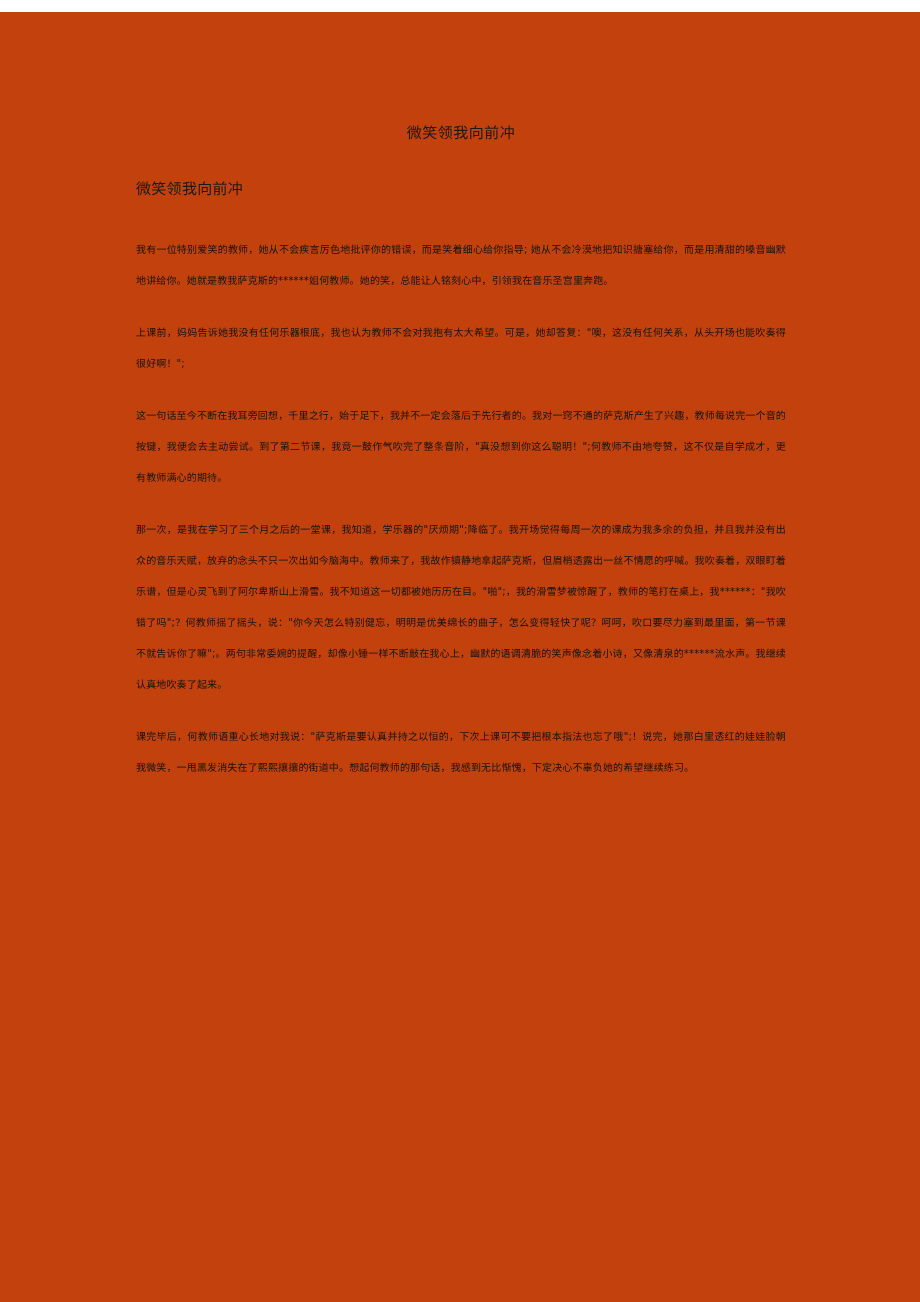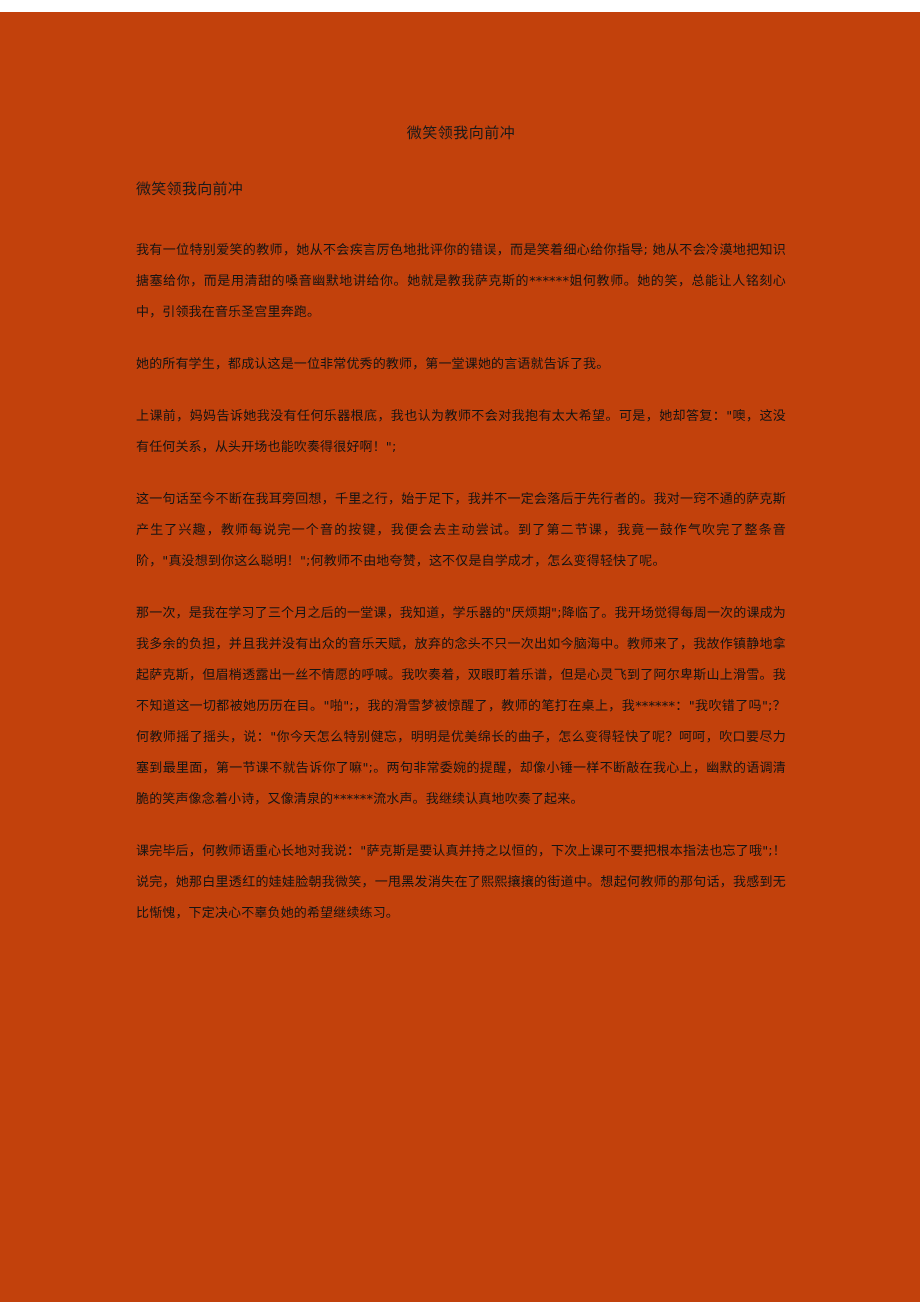--- a/index.html
+++ b/index.html
@@ -45,21 +45,21 @@
     font-size: 15px;
     line-height: 26px;
     color: #1a1a1a;
     margin: 0 0 32px 0;
     letter-spacing: 0.3px;
     font-weight: normal;
     text-align: left;
   }
 
   .doc-para {
-    font-size: 13px;
+    font-size: 10px;
     line-height: 31px;
     color: #141414;
     margin: 0 0 21px 0;
     text-align: justify;
     text-justify: inter-ideograph;
     letter-spacing: 0.15px;
     word-break: break-all;
   }
 
   .doc-para:last-child {
@@ -71,25 +71,24 @@
 
 <div class="page">
   <div class="doc-body">
 
     <h1 class="doc-title">微笑领我向前冲</h1>
 
     <p class="doc-heading">微笑领我向前冲</p>
 
     <p class="doc-para">我有一位特别爱笑的教师，她从不会疾言厉色地批评你的错误，而是笑着细心给你指导; 她从不会冷漠地把知识搪塞给你，而是用清甜的嗓音幽默地讲给你。她就是教我萨克斯的******姐何教师。她的笑，总能让人铭刻心中，引领我在音乐圣宫里奔跑。</p>
 
-    <p class="doc-para">她的所有学生，都成认这是一位非常优秀的教师，第一堂课她的言语就告诉了我。</p>
 
     <p class="doc-para">上课前，妈妈告诉她我没有任何乐器根底，我也认为教师不会对我抱有太大希望。可是，她却答复："噢，这没有任何关系，从头开场也能吹奏得很好啊！";</p>
 
-    <p class="doc-para">这一句话至今不断在我耳旁回想，千里之行，始于足下，我并不一定会落后于先行者的。我对一窍不通的萨克斯产生了兴趣，教师每说完一个音的按键，我便会去主动尝试。到了第二节课，我竟一鼓作气吹完了整条音阶，"真没想到你这么聪明！";何教师不由地夸赞，这不仅是自学成才，怎么变得轻快了呢。</p>
+    <p class="doc-para">这一句话至今不断在我耳旁回想，千里之行，始于足下，我并不一定会落后于先行者的。我对一窍不通的萨克斯产生了兴趣，教师每说完一个音的按键，我便会去主动尝试。到了第二节课，我竟一鼓作气吹完了整条音阶，"真没想到你这么聪明！";何教师不由地夸赞，这不仅是自学成才，更有教师满心的期待。</p>
 
 
     <p class="doc-para">那一次，是我在学习了三个月之后的一堂课，我知道，学乐器的"厌烦期";降临了。我开场觉得每周一次的课成为我多余的负担，并且我并没有出众的音乐天赋，放弃的念头不只一次出如今脑海中。教师来了，我故作镇静地拿起萨克斯，但眉梢透露出一丝不情愿的呼喊。我吹奏着，双眼盯着乐谱，但是心灵飞到了阿尔卑斯山上滑雪。我不知道这一切都被她历历在目。"啪";，我的滑雪梦被惊醒了，教师的笔打在桌上，我******："我吹错了吗";？何教师摇了摇头，说："你今天怎么特别健忘，明明是优美绵长的曲子，怎么变得轻快了呢？呵呵，吹口要尽力塞到最里面，第一节课不就告诉你了嘛";。两句非常委婉的提醒，却像小锤一样不断敲在我心上，幽默的语调清脆的笑声像念着小诗，又像清泉的******流水声。我继续认真地吹奏了起来。</p>
 
     <p class="doc-para">课完毕后，何教师语重心长地对我说："萨克斯是要认真并持之以恒的，下次上课可不要把根本指法也忘了哦";！说完，她那白里透红的娃娃脸朝我微笑，一甩黑发消失在了熙熙攘攘的街道中。想起何教师的那句话，我感到无比惭愧，下定决心不辜负她的希望继续练习。</p>
 
 
   </div>
 </div>
 

